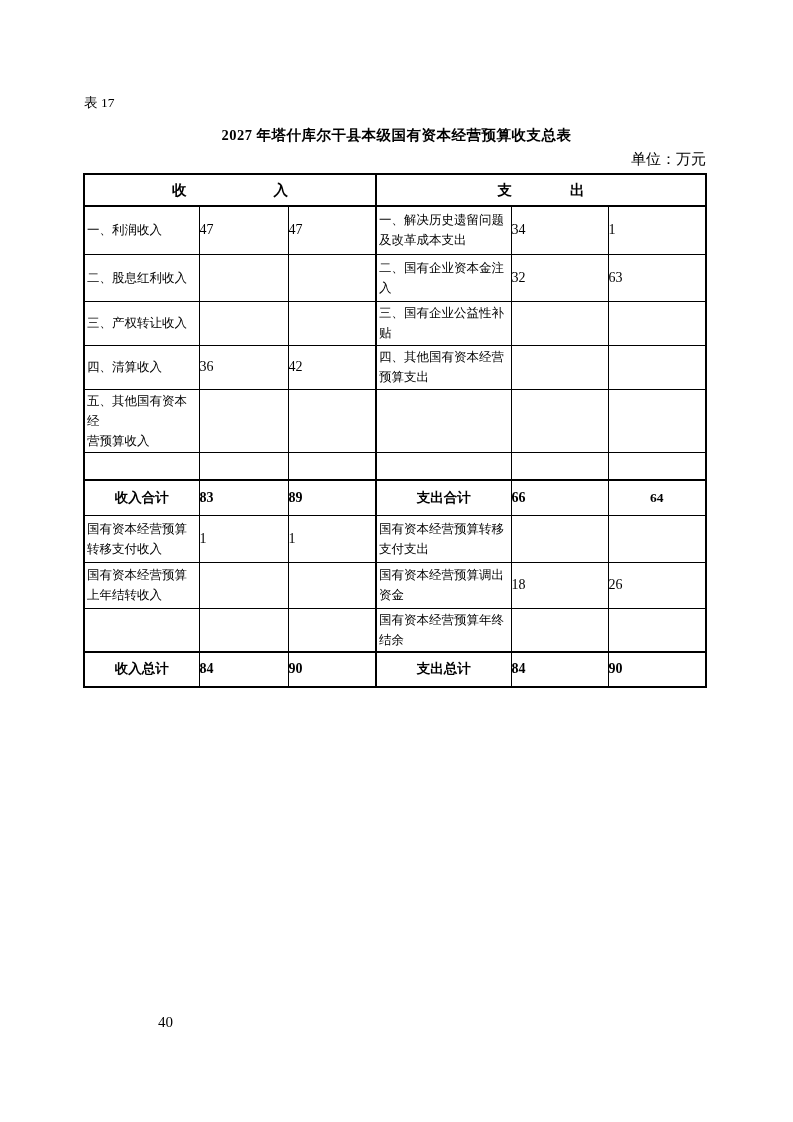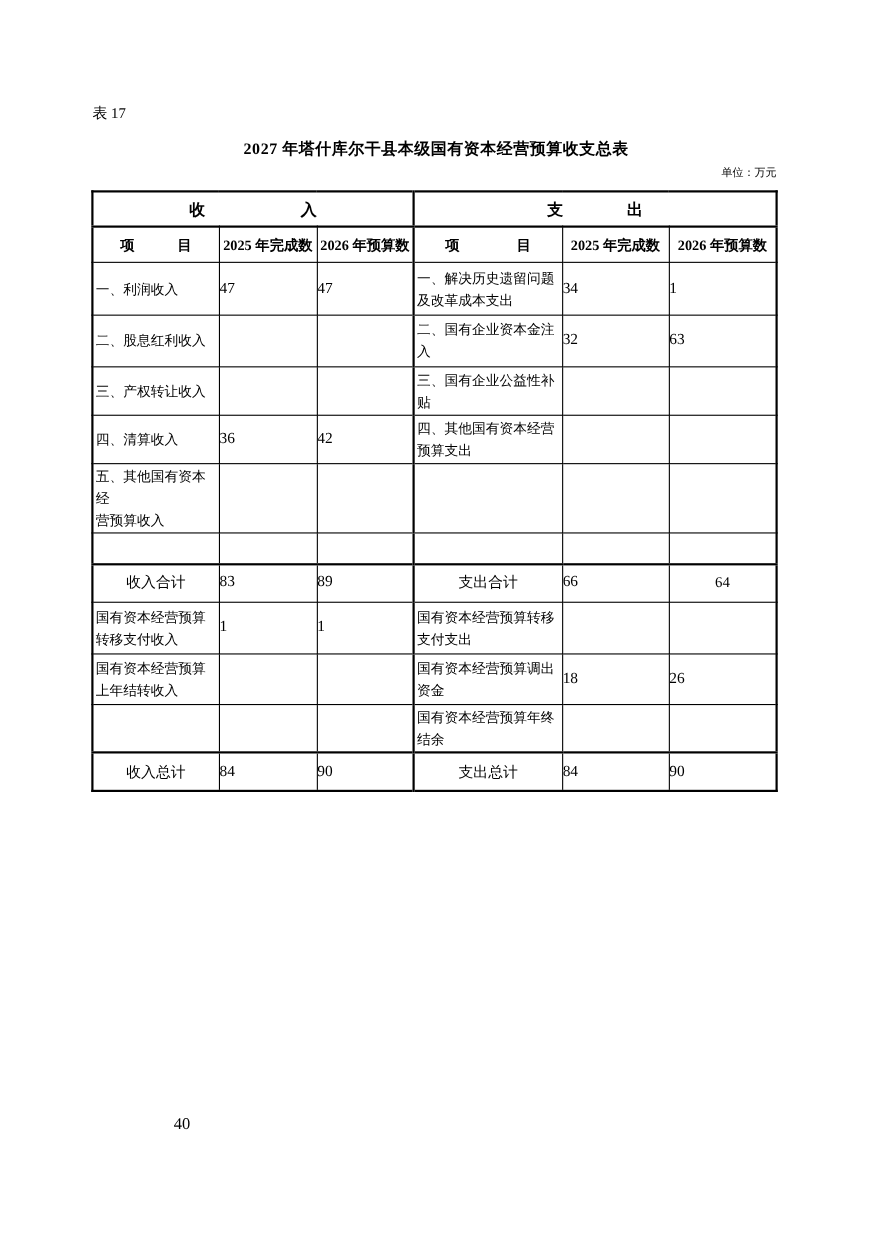--- a/index.html
+++ b/index.html
@@ -6,41 +6,41 @@
   .page {
     position:relative; width:793px; height:1122px; background:#ffffff;
     color:#000; font-family:"Liberation Serif","DejaVu Serif",serif;
     overflow:hidden;
   }
   .table-label { position:absolute; left:84px; top:94px; font-size:13.5px; }
   .doc-title {
     position:absolute; left:0; right:0; top:126px; text-align:center;
     font-size:14.5px; font-weight:bold; letter-spacing:0.5px;
   }
-  .unit-note { position:absolute; right:87px; top:150px; font-size:10px; }
+  .unit-note { position:absolute; right:87px; top:150px; font-size:15px; }
   table.budget {
     position:absolute; left:83px; top:173px;
     border-collapse:collapse; table-layout:fixed;
     border:2px solid #000;
   }
   .budget th, .budget td {
     border:1px solid #000; overflow:hidden; vertical-align:middle;
     font-size:14px; padding:0;
   }
   .budget thead tr.sec th { height:30px; font-size:14.5px; font-weight:bold; border-bottom:2px solid #000;margin-top:32px; }
   .budget thead tr.cols th { height:31px; font-size:13px; font-weight:bold; white-space:nowrap; }
   
   .dvl { border-left:2px solid #000 !important; }
   td.item {
     text-align:left; white-space:pre-line; line-height:20px;
     font-size:12.5px; padding:1px 1px 1px 2px;
   }
   td.num { text-align:left; padding-right:3px; }
   td.ctr { text-align:center; padding:2px 0; white-space:nowrap; font-size:13.5px; }
-  tr.emph td { font-weight:normal; border-top:2px solid #000; }
+  tr.emph td { font-weight:bold; border-top:2px solid #000; }
   
   tbody tr:nth-child(1){height:48px} tbody tr:nth-child(2){height:47px}
   tbody tr:nth-child(3){height:44px} tbody tr:nth-child(4){height:44px}
   tbody tr:nth-child(5){height:46px} tbody tr:nth-child(6){height:28px}
   tbody tr:nth-child(7){height:35px} tbody tr:nth-child(8){height:47px}
   tbody tr:nth-child(9){height:46px} tbody tr:nth-child(10){height:42px}
   tbody tr:nth-child(11){height:35px}
   .page-number { position:absolute; left:121px; top:1014px; font-size:15px;margin-left:37px; }
 </style>
 </head>
@@ -58,28 +58,20 @@
         <col style="width:89px">
         <col style="width:88px">
       <col style="width:135px">
         <col style="width:97px">
         <col style="width:98px">
     </colgroup>
     <thead>
       <tr class="sec">
         <th colspan="3">收　　　　　　入</th>
         <th colspan="3" class="dvl">支　　　　出</th>
-      </tr>
-      <tr class="cols">
-        <th>项　　　目</th>
-        <th>2025 年完成数</th>
-        <th>2026 年预算数</th>
-        <th class="dvl">项　　　　目</th>
-        <th>2025 年完成数</th>
-        <th>2026 年预算数</th>
       </tr>
     </thead>
     <tbody>
       <tr>
         <td class="item">一、利润收入</td>
         <td class="num">47</td>
         <td class="num">47</td>
         <td class="item dvl">一、解决历史遗留问题
 及改革成本支出</td>
         <td class="num">34</td>

